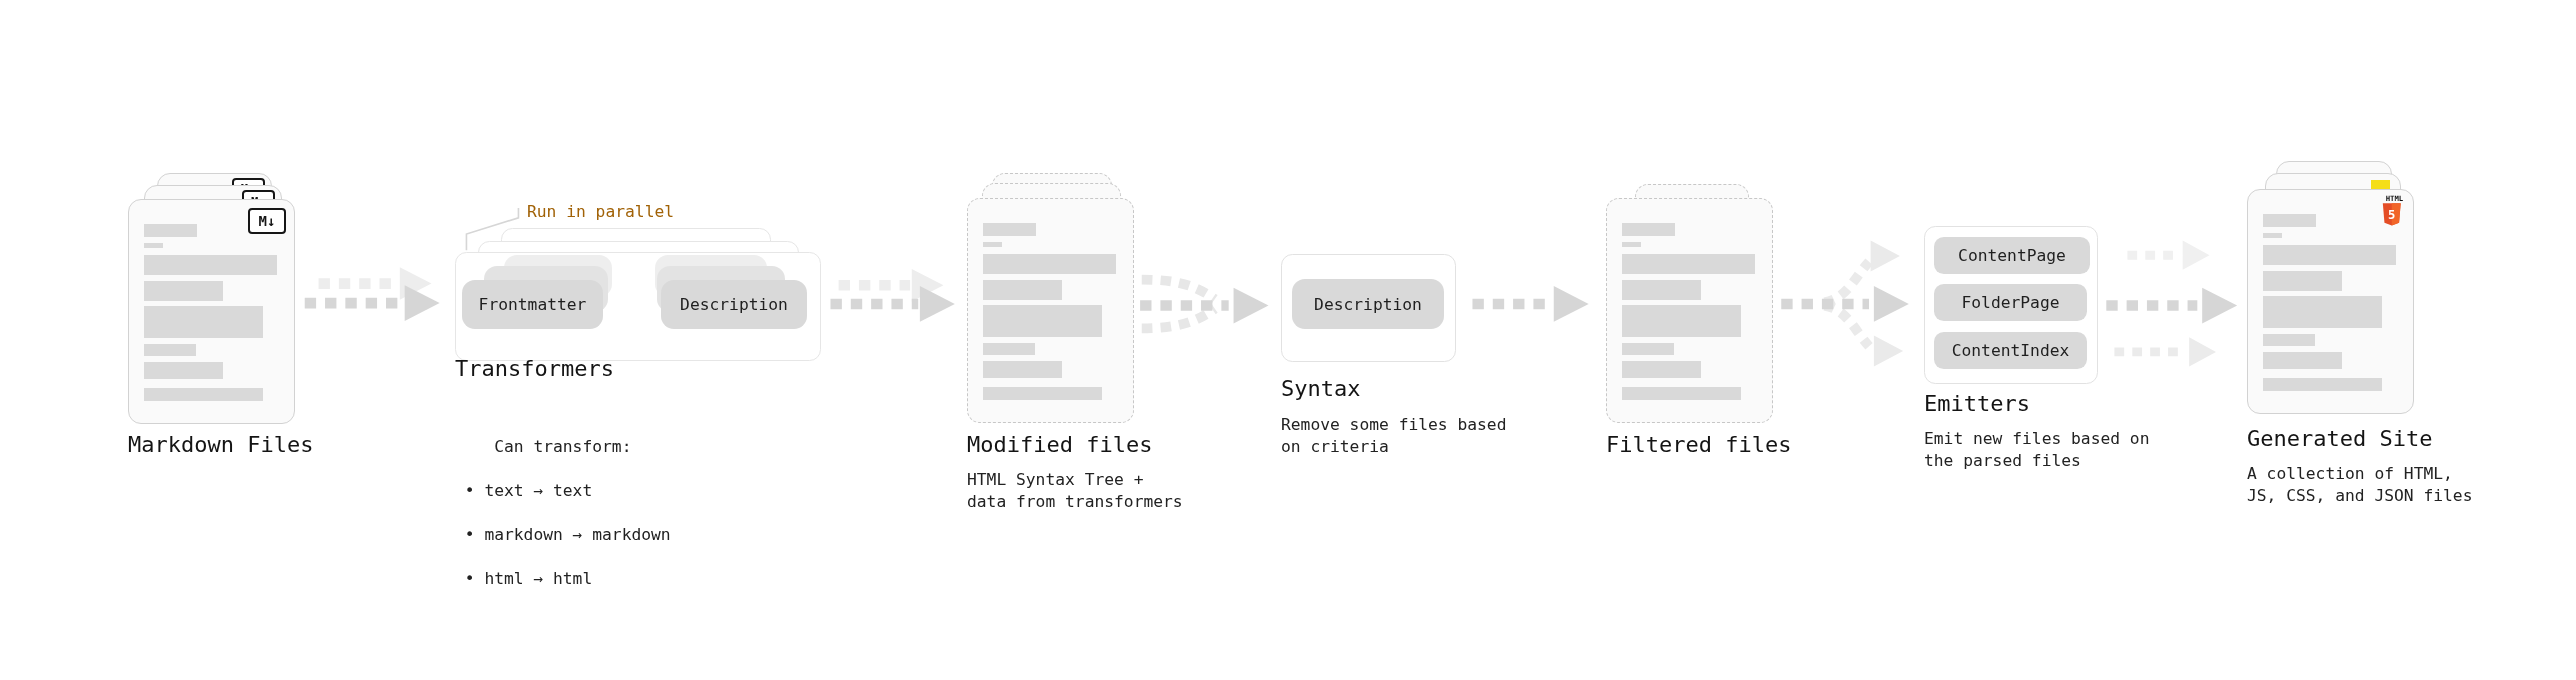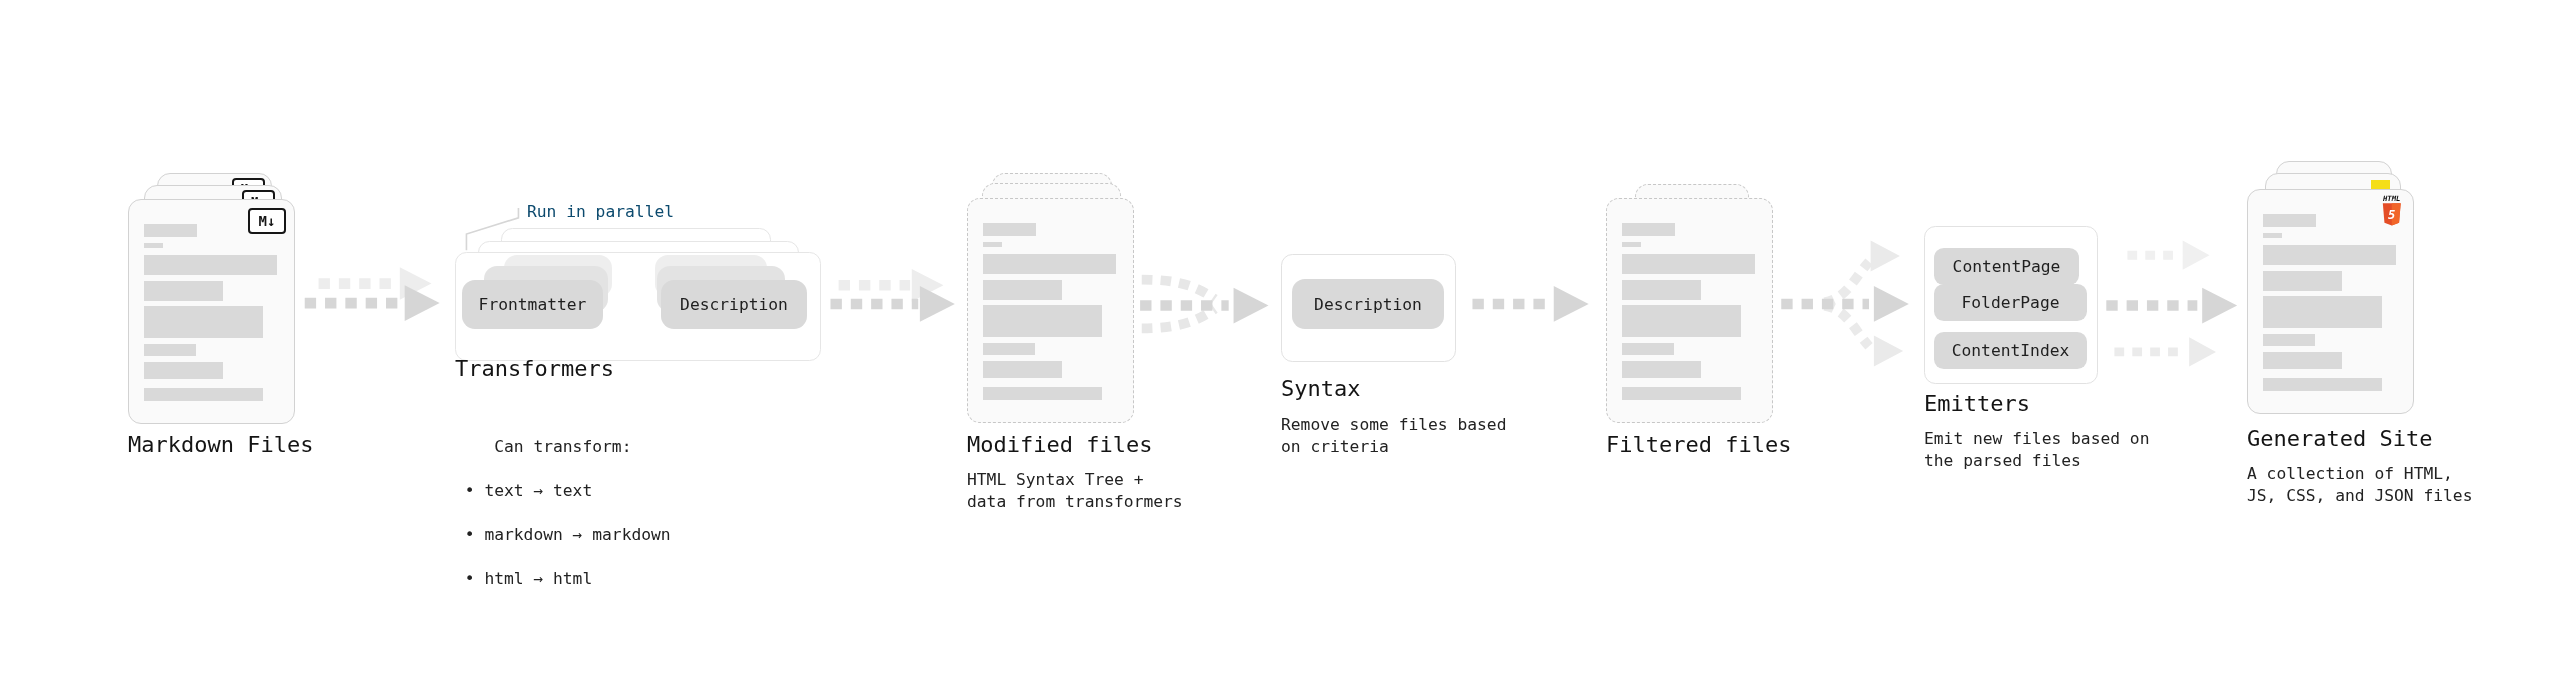--- a/index.html
+++ b/index.html
@@ -25,37 +25,37 @@
   
   .badge-md{position:absolute;display:flex;align-items:center;justify-content:center;background:#fff;
             border:2.4px solid #161616;border-radius:4.1px;font-weight:bold;color:#161616;}
   .badge-md.main{right:8.1px;top:8.1px;width:34px;height:22px;font-size:14px;}
   .badge-md.sm{right:6.5px;top:4.1px;width:29px;height:19.5px;font-size:12.2px;}
 
   
   .badge-css{position:absolute;right:8.1px;top:12px;text-align:left;font-size:7.3px;font-weight:bold;color:#111;line-height:7.3px;}
   .badge-css .cbar{display:block;width:19.5px;height:3.3px;background:#2c63e6;margin-top:0.8px;border-radius:0.8px;}
   .badge-js{position:absolute;right:9.8px;top:5.7px;width:19.5px;height:9px;background:#f5de19;}
-  .badge-html{position:absolute;right:9.8px;top:4.9px;width:23px;text-align:center;font-size:7.3px;font-weight:bold;color:#111;line-height:8.1px;font-style:italic;}
+  .badge-html{position:absolute;right:9.8px;top:4.9px;width:23px;text-align:right;font-size:7.3px;font-weight:bold;color:#111;line-height:8.1px;}
 
   
   .nodebox{position:absolute;background:#fff;border:1.6px solid #e2e2e2;border-radius:11.4px;}
   .tlayer{position:absolute;background:#fff;border:1.6px solid #e6e6e6;border-radius:11.4px;}
   .pill{position:absolute;display:flex;align-items:center;justify-content:center;background:#d9d9d9;
         border-radius:13px;font-size:16.3px;color:#1f1f1f;}
   .pill.ghost1{background:#e3e3e3;}
   .pill.ghost2{background:#eeeeee;}
   .pill.small{border-radius:9.8px;}
 
   
   .title{position:absolute;font-size:22px;color:#141414;white-space:nowrap;}
   .body{position:absolute;font-size:16.3px;line-height:22px;color:#222;white-space:pre-line;}
   .body .line{display:block;text-align:center;}
   .body .indent{display:block;}
-  .annotation{position:absolute;font-size:16.3px;color:#0c4a6e;white-space:nowrap;}
+  .annotation{position:absolute;font-size:16.3px;color:#a16207;white-space:nowrap;}
 </style>
 </head>
 <body>
 
 <div class="canvas">
 
   <svg class="arrows" width="2576" height="681" viewBox="0 0 3170 838">
 
     <g>
       <line x1="392" y1="349" x2="488" y2="349" stroke="#ededed" stroke-width="13" stroke-dasharray="14 11"></line>
@@ -191,21 +191,21 @@
         <span class="bar b4"></span>
       <span class="bar b5"></span>
         <span class="bar b6"></span>
         <span class="bar b7"></span>
         <span class="bar b8"></span>
     </div>
   </div>
   <div class="title" style="left:1606px;top:432px">Filtered files</div>
 
   <div class="nodebox" style="left:1924px;top:226px;width:172px;height:156px"></div>
-  <div class="pill small" style="left:1934px;top:248px;width:145px;height:37px">ContentPage</div>
+  <div class="pill small" style="left:1934px;top:237px;width:156px;height:37px">ContentPage</div>
   <div class="pill small" style="left:1934px;top:284px;width:153px;height:37px">FolderPage</div>
   <div class="pill small" style="left:1934px;top:332px;width:153px;height:37px">ContentIndex</div>
   <div class="title" style="left:1924px;top:391px">Emitters</div>
   <div class="body" style="left:1924px;top:428px">Emit new files based on
 the parsed files</div>
 
   <div class="stack" style="left:2247px;top:161px;width:172px;height:260px">
     <div class="doc solid" style="left:29px;top:0;width:114px;height:89px">
       <span class="badge-css">
         <span>CSS</span><span class="cbar"></span>

